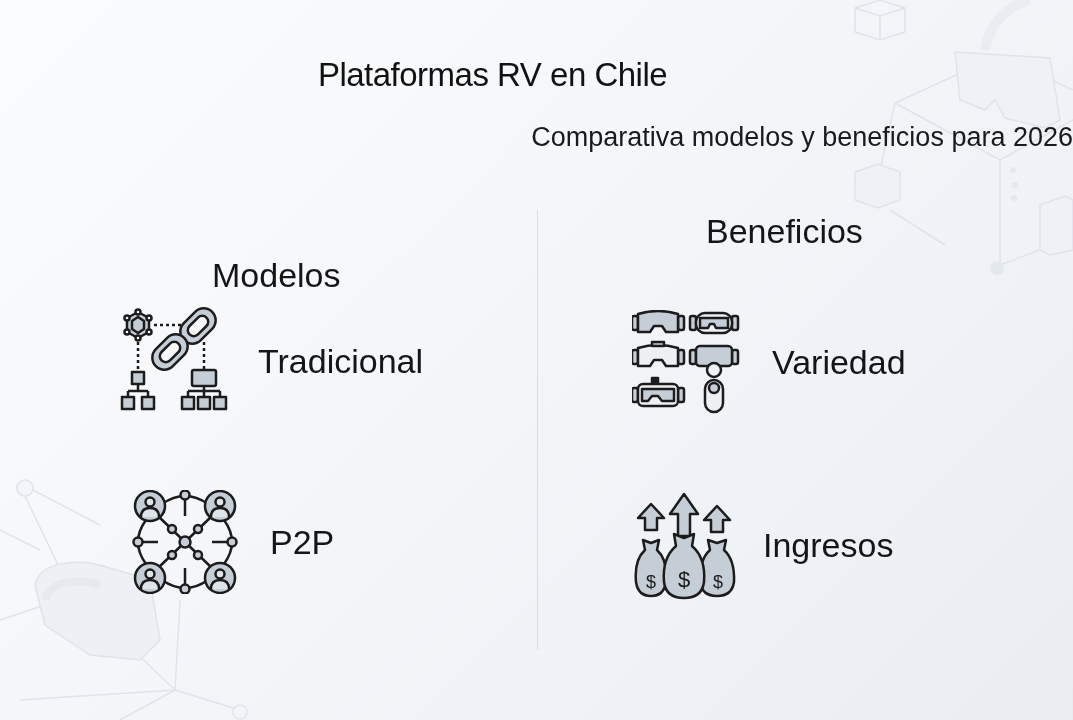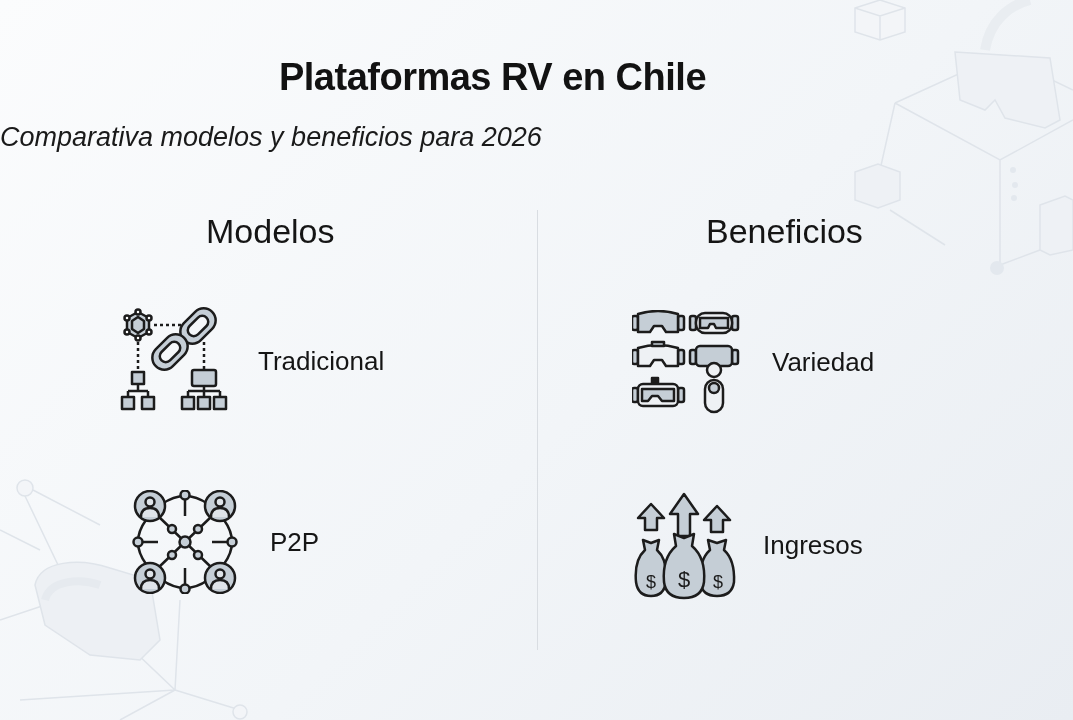--- a/index.html
+++ b/index.html
@@ -5,35 +5,35 @@
   html, body { margin:0; padding:0; }
   body {
     width:1073px; height:720px; overflow:hidden; position:relative;
     background: linear-gradient(135deg, #fbfcfd 0%, #f2f5f8 55%, #e9edf2 100%);
     font-family: "Liberation Sans", "DejaVu Sans", sans-serif;
     color:#111;
   }
   .bg-deco { position:absolute; inset:0; pointer-events:none; }
   .title {
     position:absolute; left:0; width:985px; top:56px; text-align:center;
-    font-size:38px; font-weight:700; letter-spacing:-0.5px; color:#121212;
+    font-size:33px; font-weight:400; letter-spacing:-0.5px; color:#121212;
   }
   .subtitle {
-    position:absolute; left:0; width:1073px; top:122px; text-align:left;
-    font-size:27px; font-weight:400; color:#1a1a1a;font-style:italic;
+    position:absolute; left:0; width:1073px; top:122px; text-align:right;
+    font-size:27px; font-weight:400; color:#1a1a1a;
   }
   .col-head {
     position:absolute; top:212px; font-size:34px; font-weight:400; color:#151515;
   }
   .divider {
     position:absolute; left:537px; top:210px; width:1px; height:440px; background:#d9dde2;
   }
   .item { position:absolute; display:flex; align-items:center; }
   .item svg { flex:none; }
-  .item-label { font-size:26px; color:#151515; margin-left:0; }
+  .item-label { font-size:34px; color:#151515; margin-left:0; }
 </style>
 </head>
 <body>
 
 <svg class="bg-deco" width="1073" height="720" viewBox="0 0 1073 720">
   <g stroke="#dfe4ea" stroke-width="1.5" fill="none">
 
     <path d="M855 8 L880 0 L905 8 L905 32 L880 40 L855 32 Z" fill="#f3f5f8"></path>
     <path d="M880 16 L880 40 M855 8 L880 16 L905 8"></path>
 
@@ -57,21 +57,21 @@
     <circle cx="240" cy="712" r="7" fill="#f3f5f8"></circle>
 
     <path d="M35 585 C40 560 80 558 110 568 L150 580 L160 640 L140 660 L90 655 L45 625 Z" fill="#edf0f4"></path>
     <path d="M45 600 C50 580 80 578 100 585" stroke-width="8" stroke="#e6eaef"></path>
   </g>
 </svg>
 
 <div class="title">Plataformas RV en Chile</div>
 <div class="subtitle">Comparativa modelos y beneficios para 2026</div>
 
-<div class="col-head" style="left:206px;">Modelos</div>
+<div class="col-head" style="left:212px;margin-top:44px;">Modelos</div>
 <div class="col-head" style="left:706px;text-align:right;">Beneficios</div>
 
 <div class="divider"></div>
 
 <div class="item" style="left:116px; top:306px;">
   <svg width="112" height="110" viewBox="0 0 112 110">
     <g stroke="#1c1c1c" stroke-width="2.5" fill="#c5ced6" stroke-linejoin="round">
 
       <polygon points="22,6 33,12 33,26 22,32 11,26 11,12" fill="#c5ced6"></polygon>
       <polygon points="22,11 28,15 28,23 22,27 16,23 16,15" fill="#c5ced6"></polygon>

